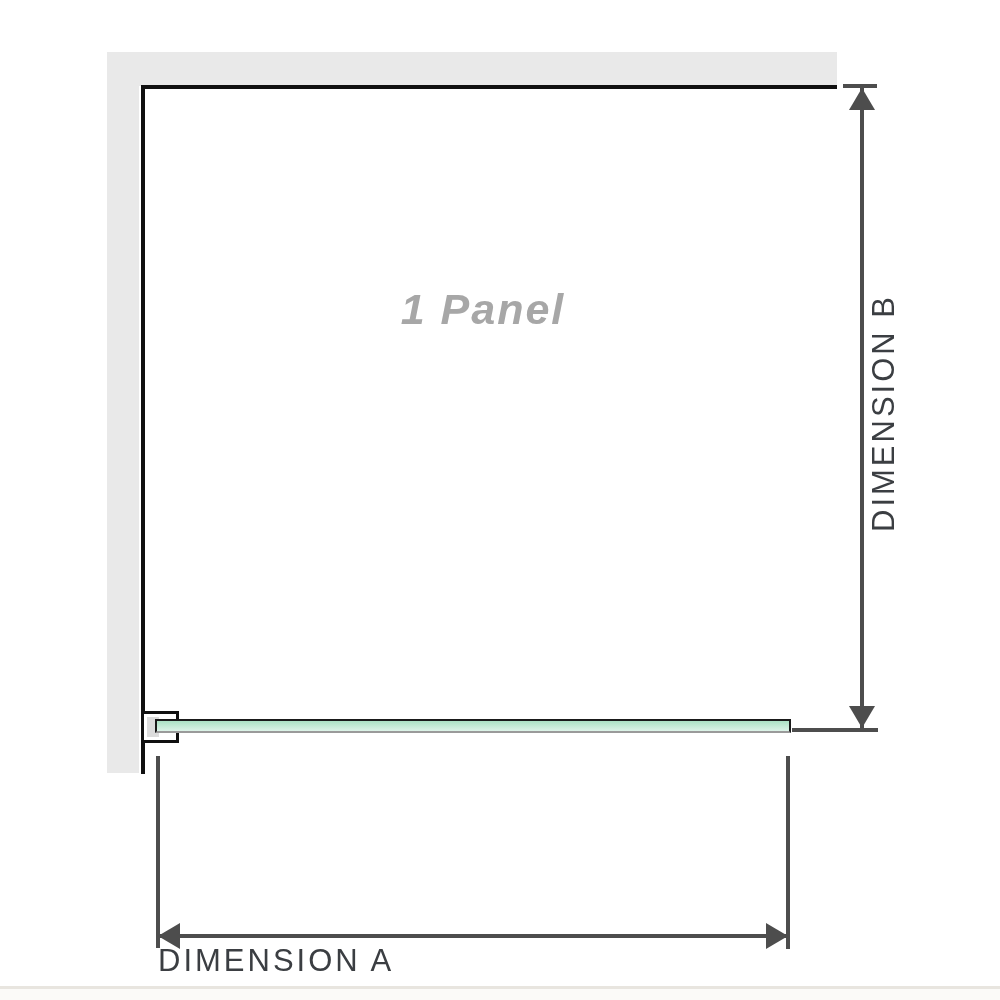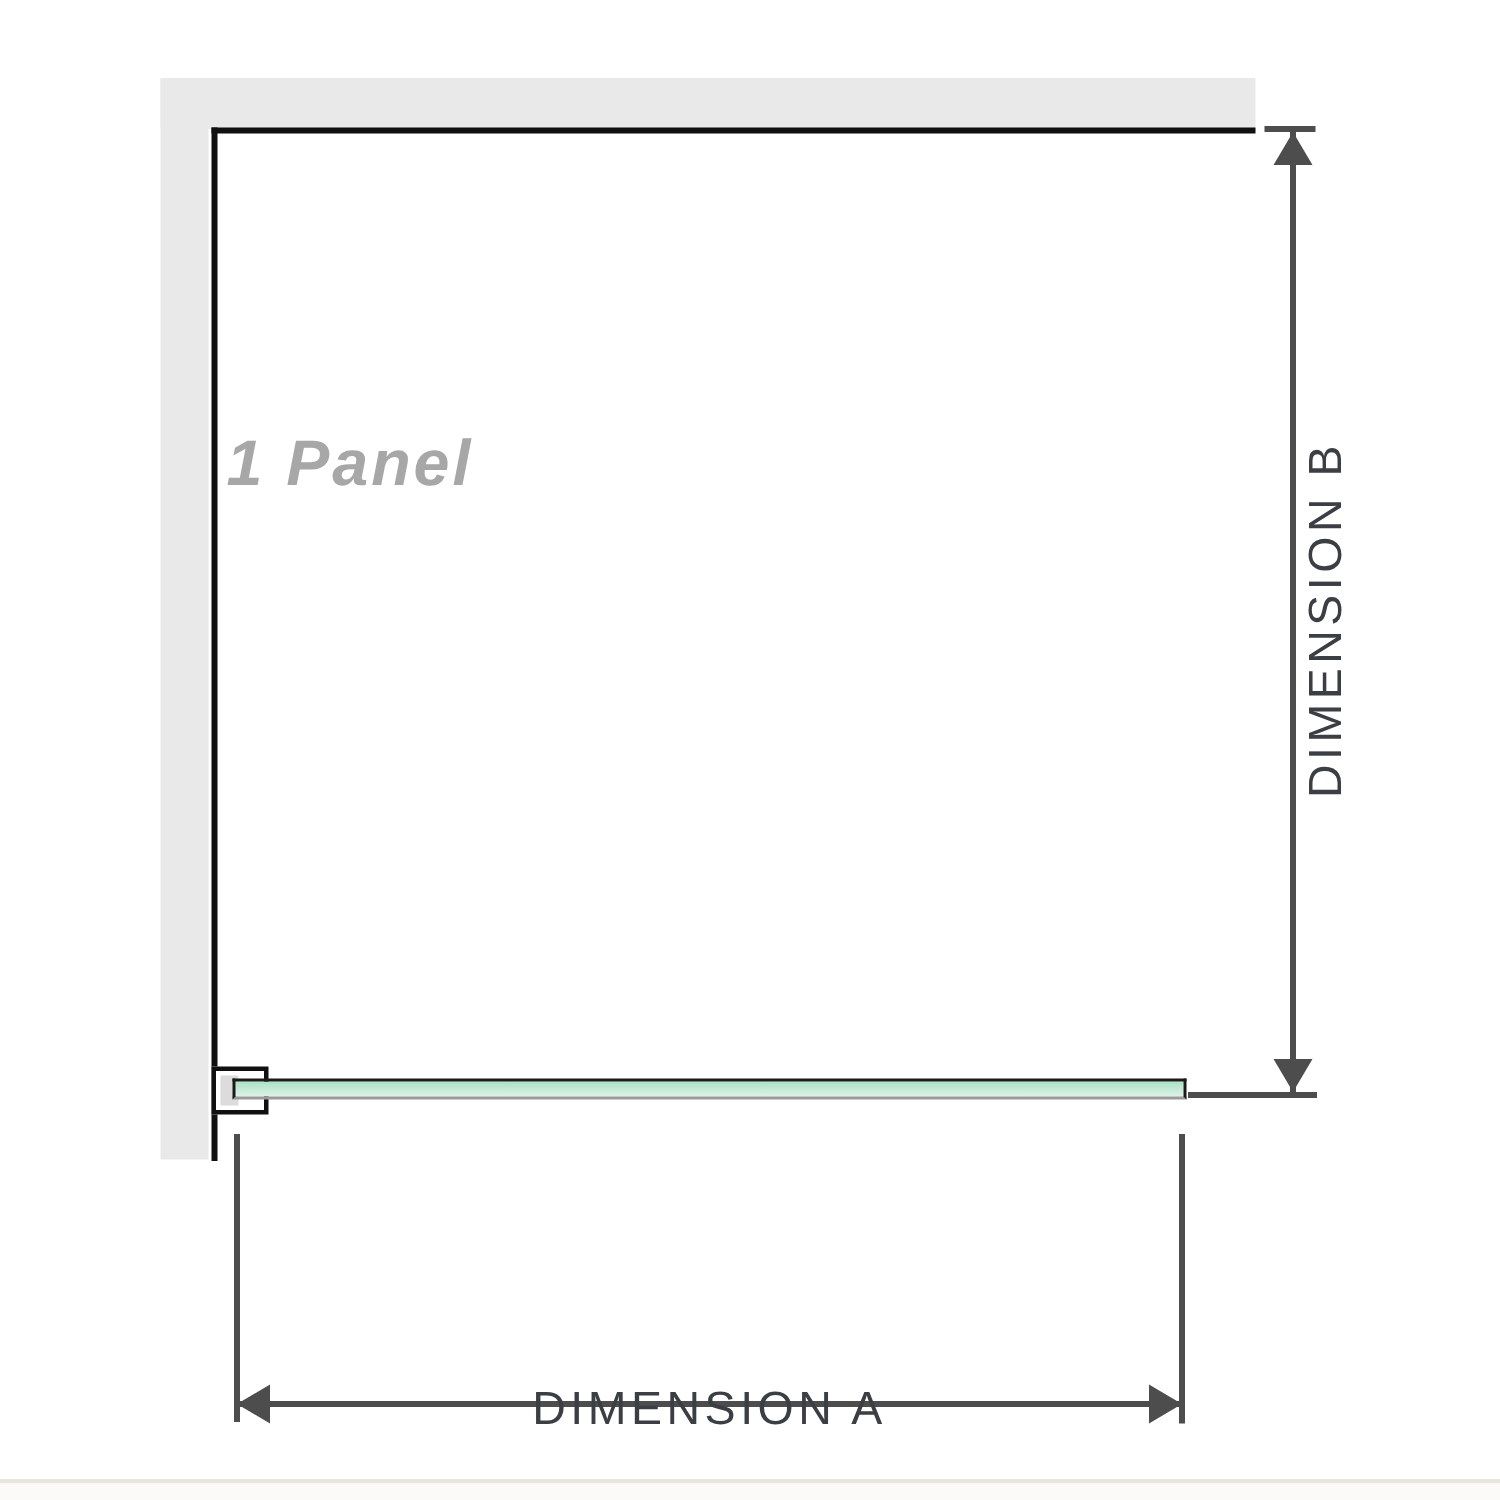--- a/index.html
+++ b/index.html
@@ -22,22 +22,22 @@
   .edge-top{
     position:absolute;left:141px;top:85px;width:696px;height:4px;
     background:var(--wall_edge,#101010);
   }
   .edge-left{
     position:absolute;left:141px;top:85px;width:4px;height:689px;
     background:var(--wall_edge,#101010);
   }
   
   .panel-area{
-    position:absolute;left:145px;top:89px;width:692px;height:469px;
-    display:flex;align-items:center;justify-content:flex-start;
+    position:absolute;left:131px;top:89px;width:692px;height:469px;
+    display:flex;align-items:center;justify-content:center;
   }
   .panel-label{
     font-style:italic;
     font-size:43px;
     font-weight:600;
     letter-spacing:2px;
     color:var(--panel_text,#a7a7a7);
     transform:translate(6px,-14px);
     white-space:nowrap;
   }
@@ -91,22 +91,22 @@
     left:158px;top:923px;
     border-top:13px solid transparent;border-bottom:13px solid transparent;
     border-right:22px solid var(--dimension_line,#4d4d4d);
   }
   .dima-arrow-right{
     left:766px;top:923px;
     border-top:13px solid transparent;border-bottom:13px solid transparent;
     border-left:22px solid var(--dimension_line,#4d4d4d);
   }
   .dima-label{
-    position:absolute;left:158px;top:921px;width:630px;
-    text-align:center;
+    position:absolute;left:158px;top:943px;width:630px;
+    text-align:left;
     font-size:31px;font-weight:300;letter-spacing:3px;
     color:var(--dimension_text,#3b3e42);
     white-space:nowrap;
   }
   
   .footer-line{
     position:absolute;left:0;top:986px;width:1000px;height:3px;
     background:var(--footer_line,#e8e5df);
   }
   .footer-strip{

